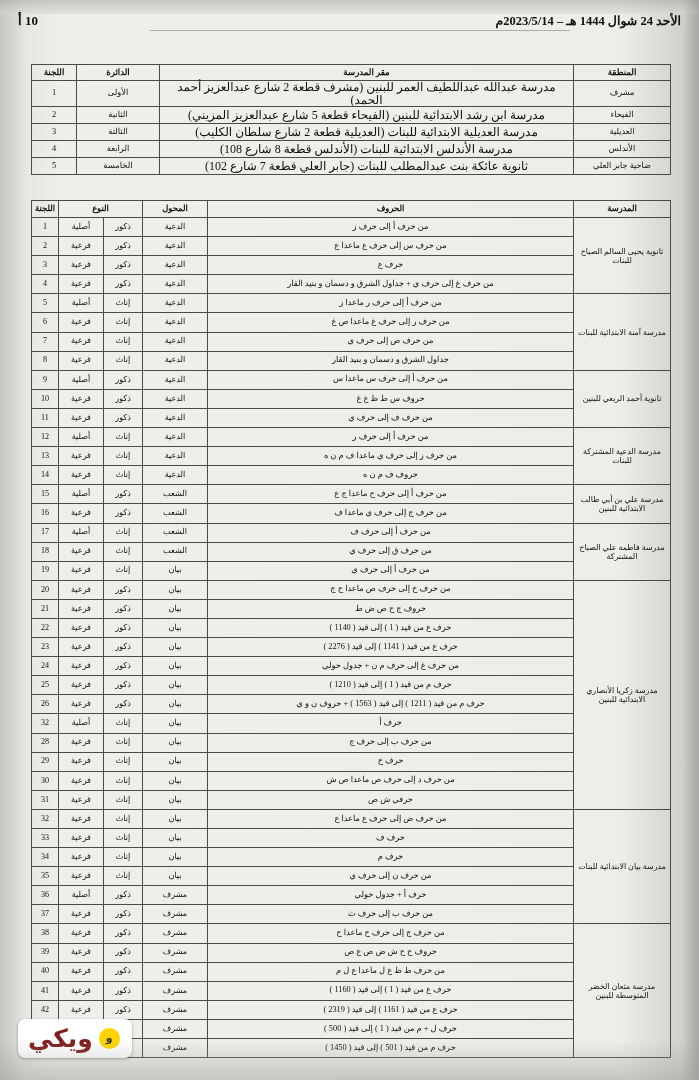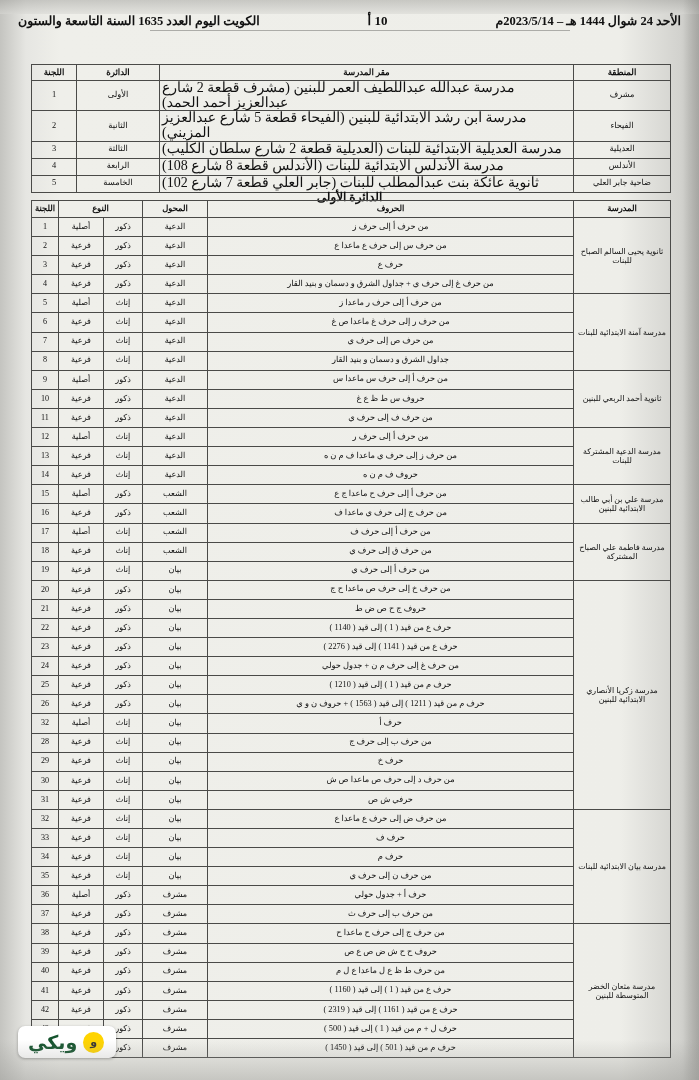--- a/index.html
+++ b/index.html
@@ -52,21 +52,21 @@
     text-align:center;
     vertical-align:middle;
     line-height:1.05;
     background:transparent;
   }
   .t1{
     position:absolute;top:64px;right:28px;width:640px;
   }
   .t1 th{font-size:8.6px;font-weight:bold;height:15px;}
   .t1 td{height:16px;font-size:8.4px;}
-  .t1 .school{text-align:left;font-size:14px;}
+  .t1 .school{text-align:center;font-size:12px;}
   .t1 .area{font-size:8.2px;}
   .circ-title{
     position:absolute;top:190px;left:0;width:699px;text-align:center;
     font-size:12px;font-weight:bold;
   }
   .t2{
     position:absolute;top:200px;right:28px;width:640px;
   }
   .t2 th{font-size:8.4px;font-weight:bold;height:16px;}
   .t2 td{height:18.1px;font-size:8.1px;}
@@ -77,21 +77,21 @@
   .t2 td.comm{width:60px;}
   .t2 td.school{width:92px;font-size:7.9px;line-height:1.15;}
   
   .wm{
     position:absolute;left:18px;bottom:22px;
     background:#ffffff;border-radius:7px;
     padding:5px 12px 5px 10px;
     display:flex;align-items:center;gap:6px;
     box-shadow:0 1px 3px rgba(0,0,0,.35);
   }
-  .wm .txt{color:#14532d;font-weight:bold;font-size:19px;font-family:"DejaVu Sans",sans-serif;text-align:right;}
+  .wm .txt{color:#7f1d1d;font-weight:bold;font-size:25px;font-family:"DejaVu Sans",sans-serif;text-align:right;}
   .wm .dot{
     width:21px;height:21px;border-radius:50%;
     background:#ffd400;color:#333;font-size:11px;font-weight:bold;
     display:flex;align-items:center;justify-content:center;
     font-family:"DejaVu Sans",sans-serif;
   }
   .edge{
     position:absolute;right:0;top:0;width:16px;height:1080px;
     background:linear-gradient(270deg,#8f8f8b,rgba(180,180,176,0));
     opacity:.5;
@@ -101,21 +101,20 @@
 <body>
 
 <div class="page">
   <div class="paper"></div>
   <div class="shadowtop"></div>
   <div class="edge"></div>
 
   <div class="hdr">
     <span>الأحد 24 شوال 1444 هـ – 2023/5/14م</span>
     <span class="mid">10 أ</span>
-    <span>الكويت اليوم العدد 1635  السنة التاسعة والستون</span>
   </div>
   <div class="hdr-line"></div>
 
   <table class="t1">
     <thead>
       <tr>
         <th style="width:92px">المنطقة</th>
         <th>مقر المدرسة</th>
         <th style="width:78px">الدائرة</th>
         <th style="width:40px">اللجنة</th>
@@ -148,21 +147,20 @@
         </tr>
         <tr>
           <td class="area">ضاحية جابر العلي</td>
           <td class="school">ثانوية عائكة بنت عبدالمطلب للبنات (جابر العلي قطعة 7 شارع 102)</td>
           <td>الخامسة</td>
           <td>5</td>
         </tr>
       </tbody>
   </table>
 
-  <div class="circ-title">الدائرة الأولى</div>
 
   <table class="t2">
     <thead>
       <tr>
         <th style="width:92px">المدرسة</th>
         <th>الحروف</th>
         <th style="width:60px">المحول</th>
         <th style="width:40px" colspan="2">النوع</th>
         <th style="width:22px">اللجنة</th>
       </tr>

